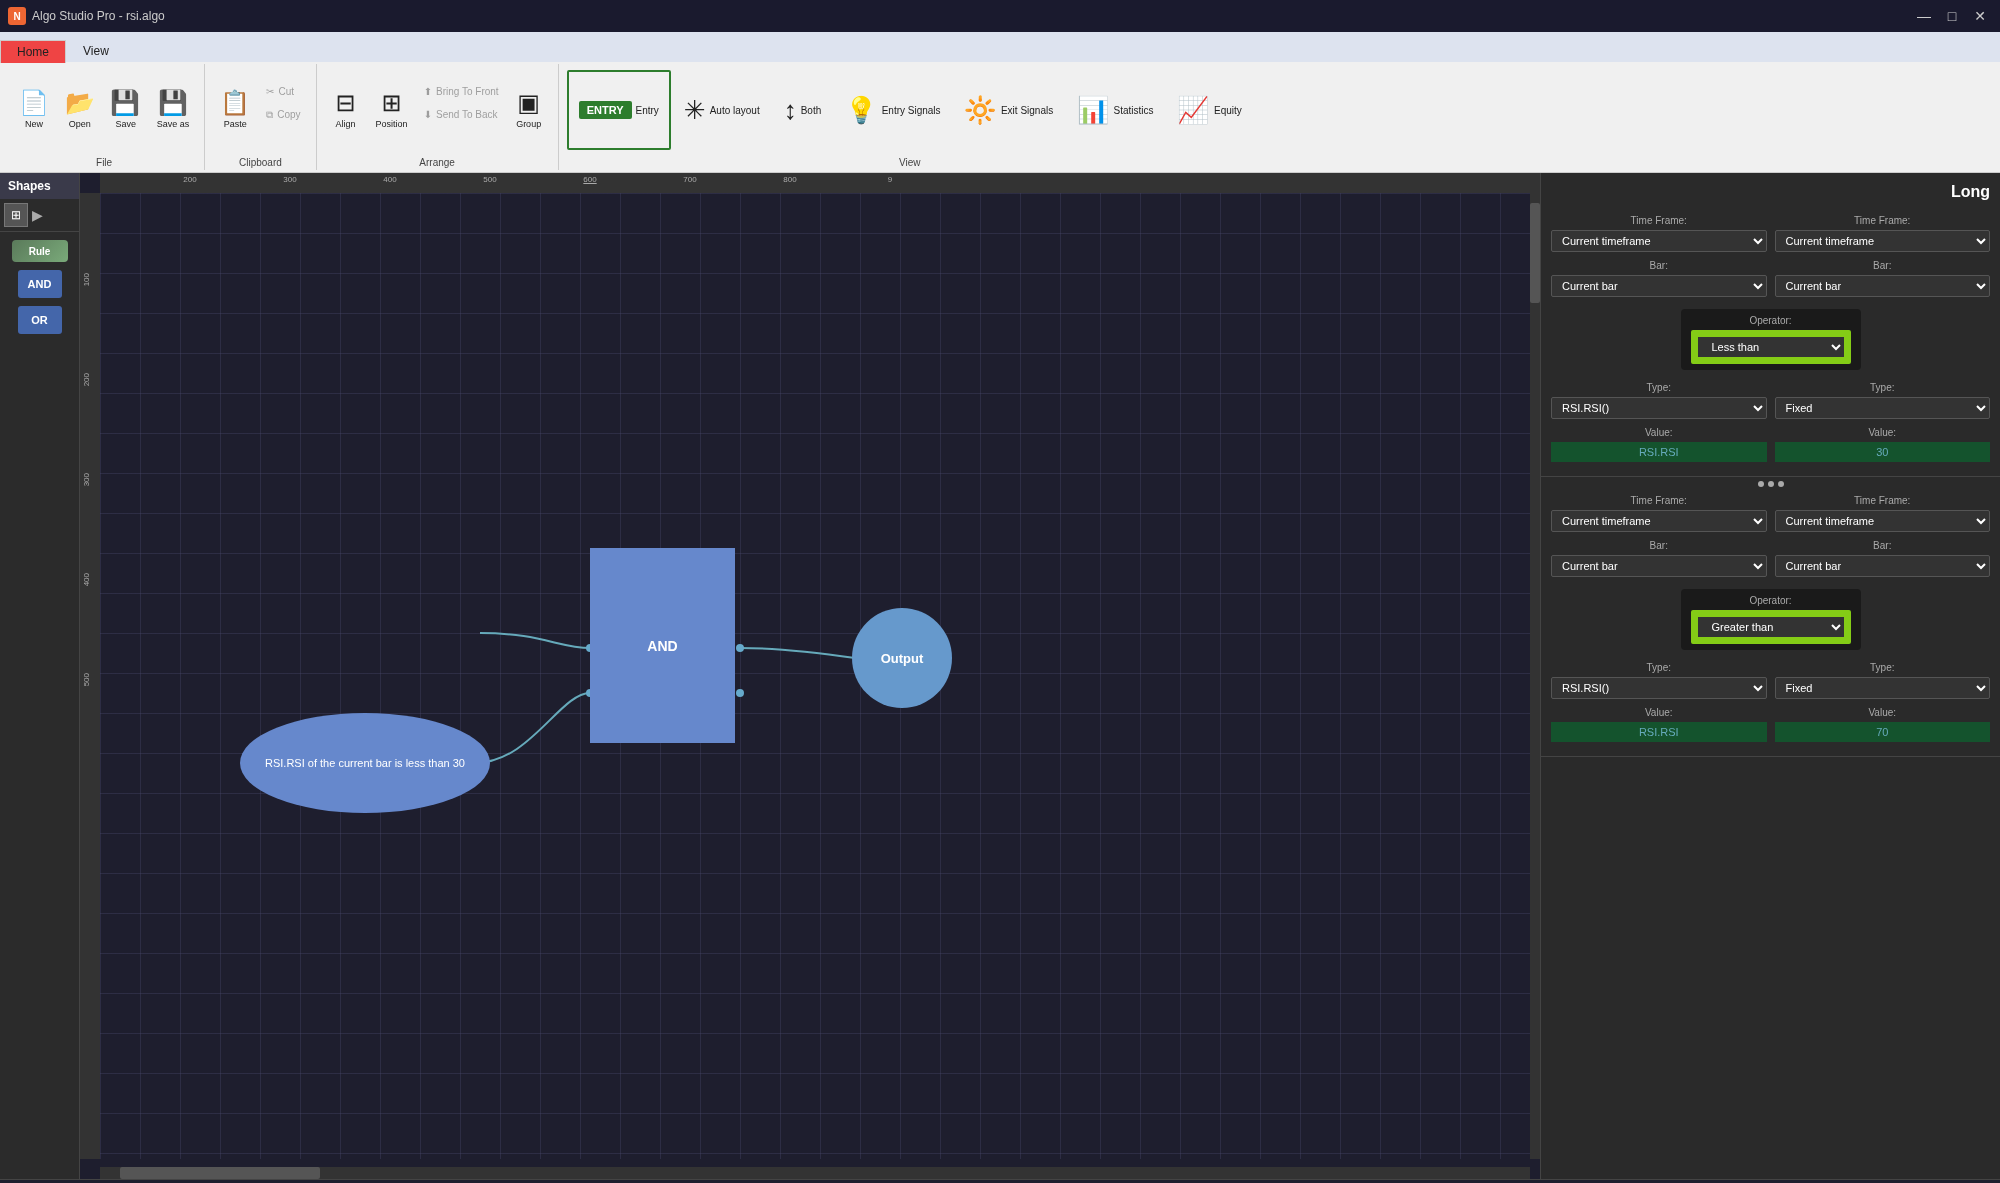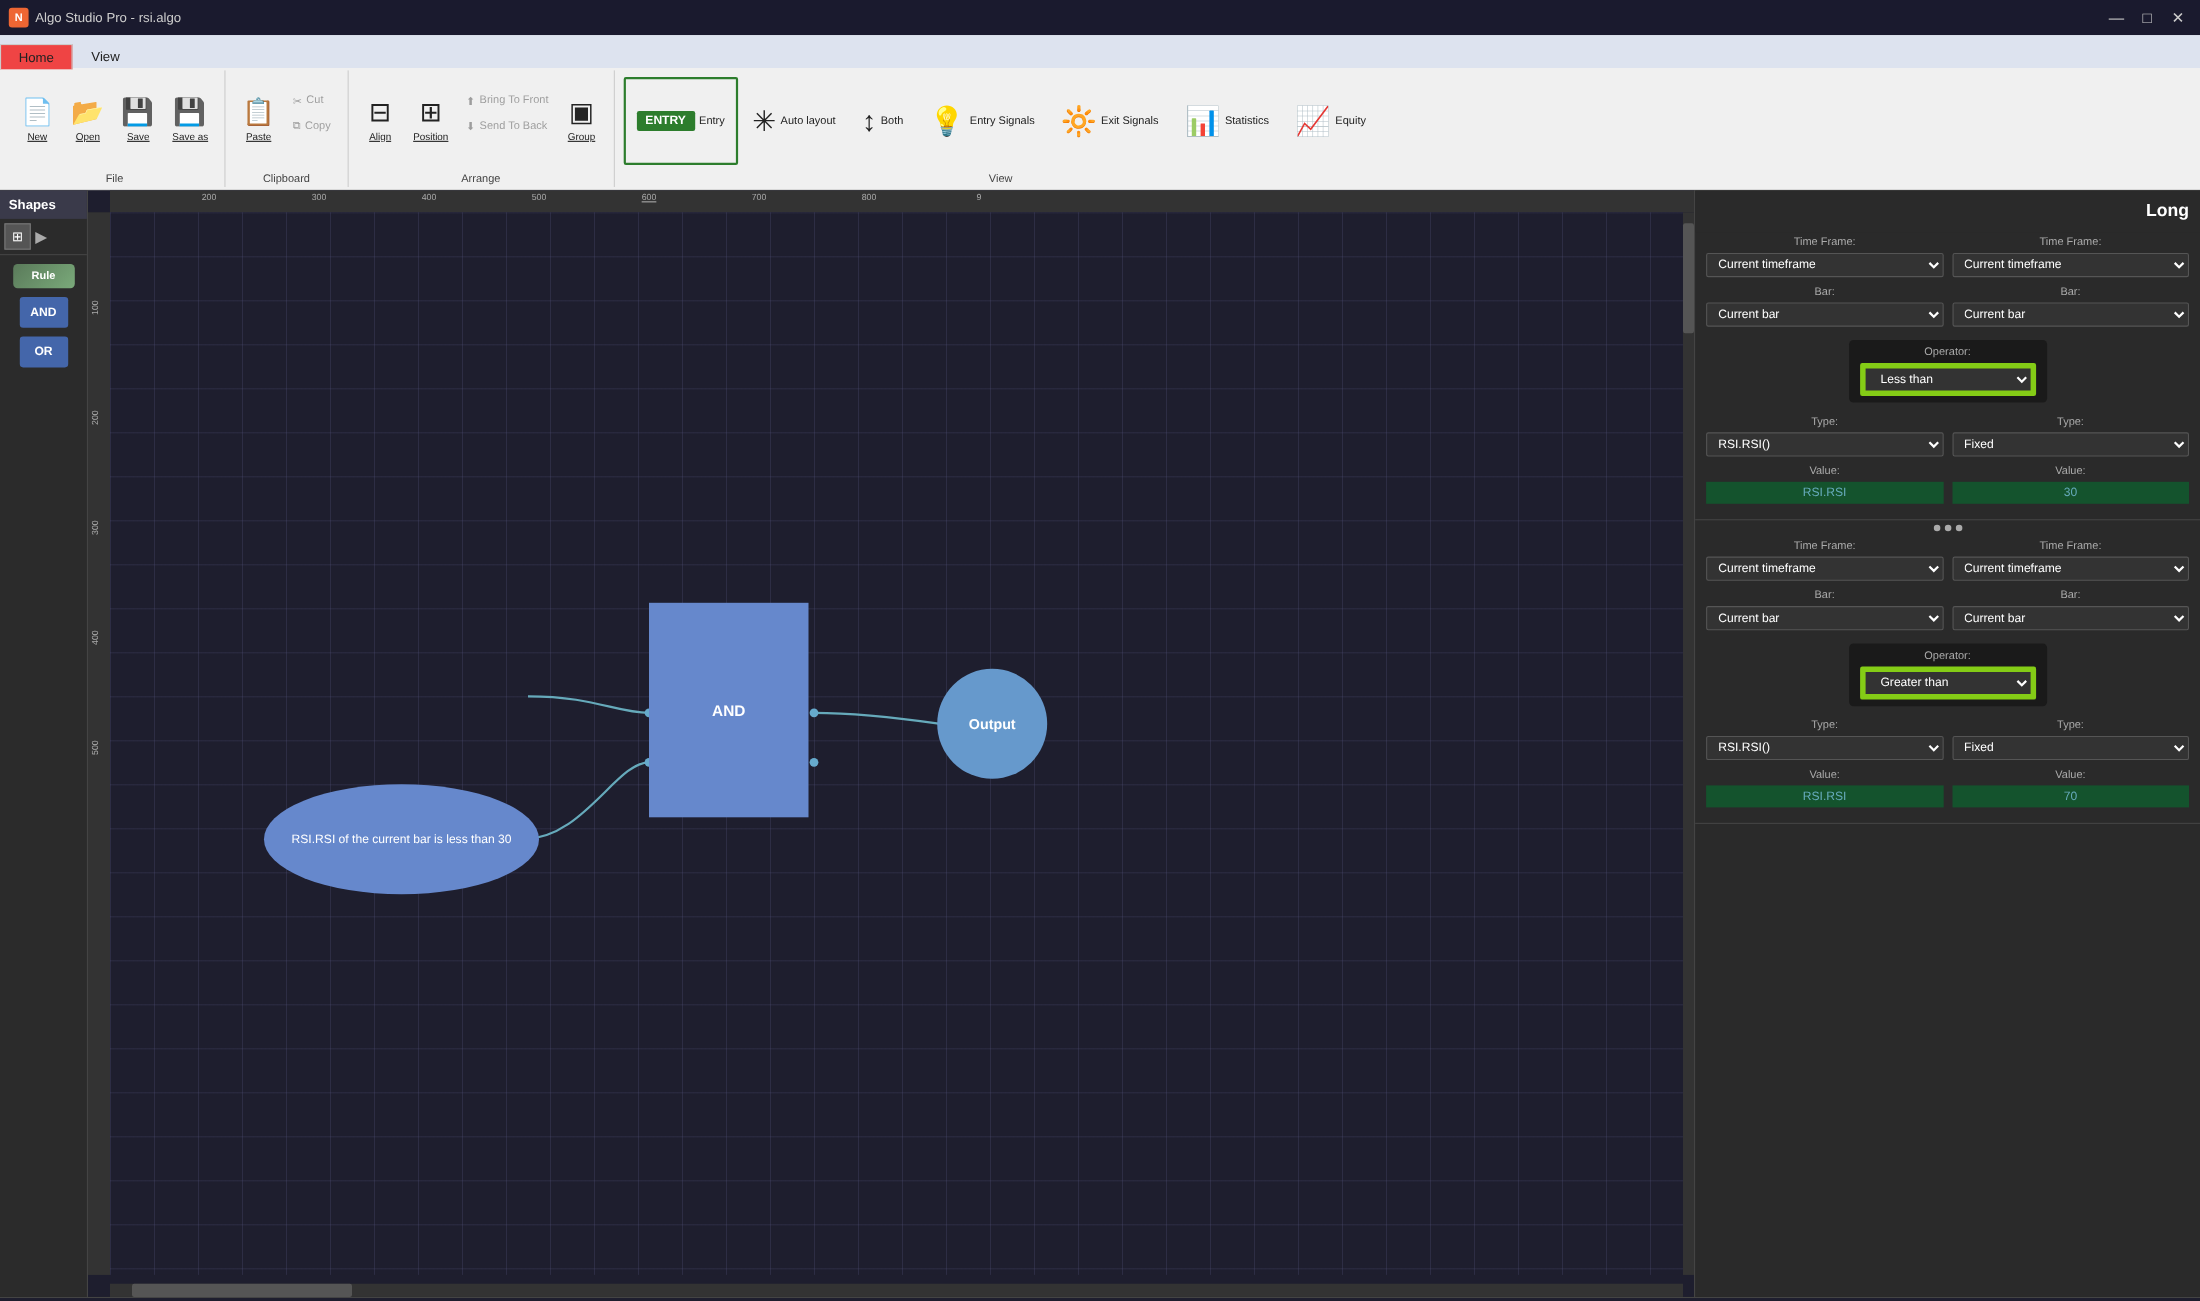--- a/index.html
+++ b/index.html
@@ -80,21 +80,21 @@
       border: 1px solid transparent;
       background: transparent;
       border-radius: 2px;
       font-size: 10px;
       color: #222;
       min-width: 42px;
       height: 80px;
       gap: 4px;
     }
     .ribbon-btn .icon { font-size: 24px; line-height: 1; }
-    .ribbon-btn .label { font-size: 9px; text-align: left; line-height: 1.2; text-decoration: underline; }
+    .ribbon-btn .label { font-size: 9px; text-align: left; line-height: 1.2; }
 
     .ribbon-btn-small {
       display: flex;
       flex-direction: row;
       align-items: center;
       padding: 2px 6px;
       cursor: pointer;
       border: 1px solid transparent;
       background: transparent;
       border-radius: 2px;
@@ -405,21 +405,21 @@
       align-items: center;
       gap: 4px;
       margin: 4px 10px;
     }
     .operator-label {
       font-size: 10px;
       color: #aaa;
     }
     .operator-select {
       background: #333;
-      border: 5px solid #84cc16;
+      border: 7px solid #84cc16;
       color: #fff;
       font-size: 11px;
       padding: 3px 10px;
       border-radius: 2px;
       width: 160px;
       cursor: pointer;
     }
     .panel-dots {
       display: flex;
       justify-content: center;

